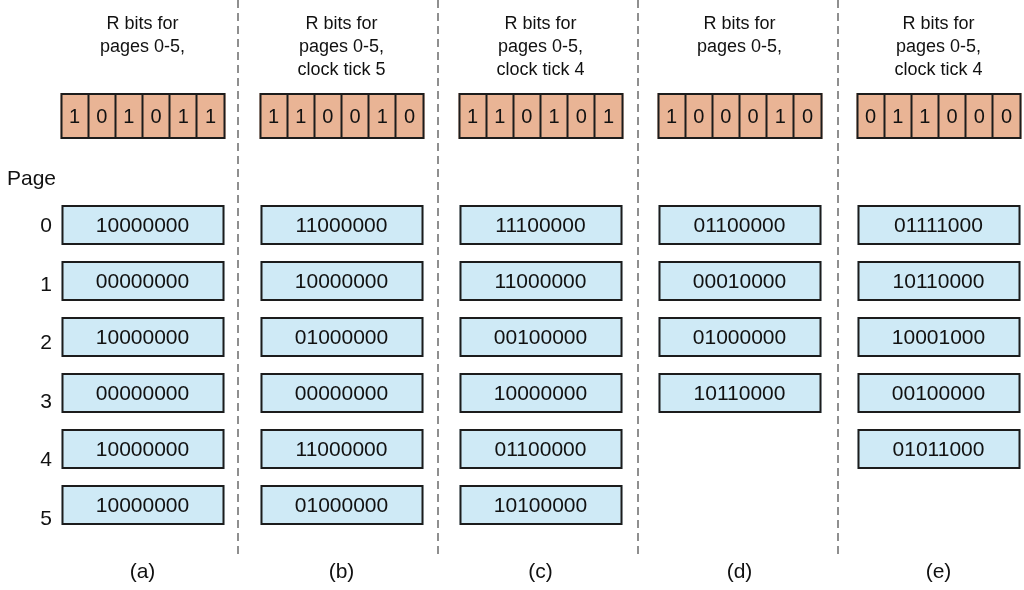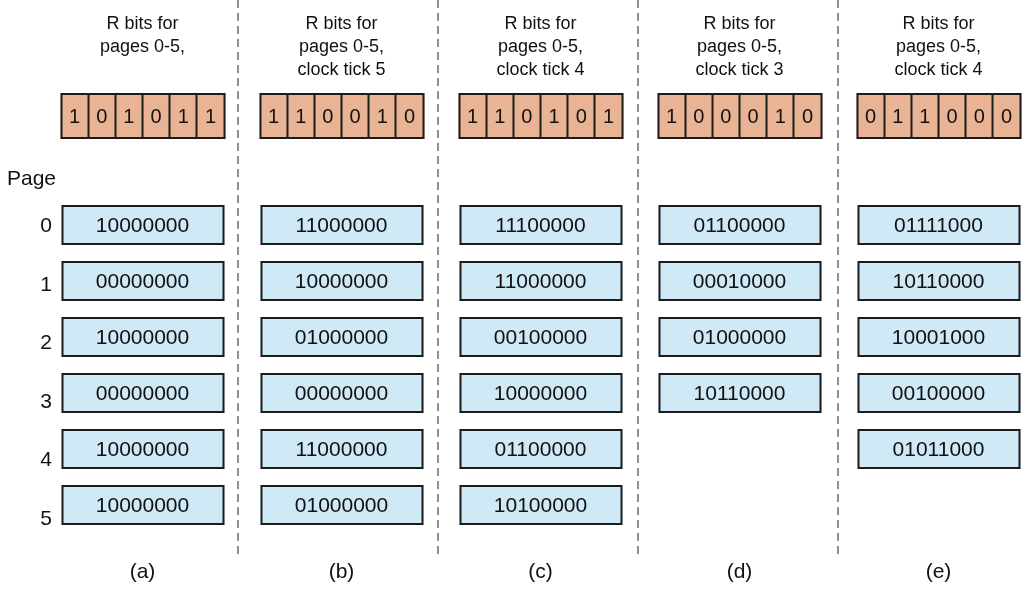--- a/index.html
+++ b/index.html
@@ -164,21 +164,20 @@
           <div class="counter-box">01100000</div>
           <div class="counter-box">10100000</div>
         </div>
     <div class="col-label">(c)</div>
   </div>
 
   <div class="column" style="left: 640px;">
     <div class="col-header">
           <div>R bits for</div>
           <div>pages 0-5,</div>
-          <div>clock tick 3</div>
         </div>
     <div class="r-bits">
           <div class="r-bit-cell">1</div>
           <div class="r-bit-cell">0</div>
           <div class="r-bit-cell">0</div>
           <div class="r-bit-cell">0</div>
           <div class="r-bit-cell">1</div>
           <div class="r-bit-cell">0</div>
         </div>
     <div class="counters">

